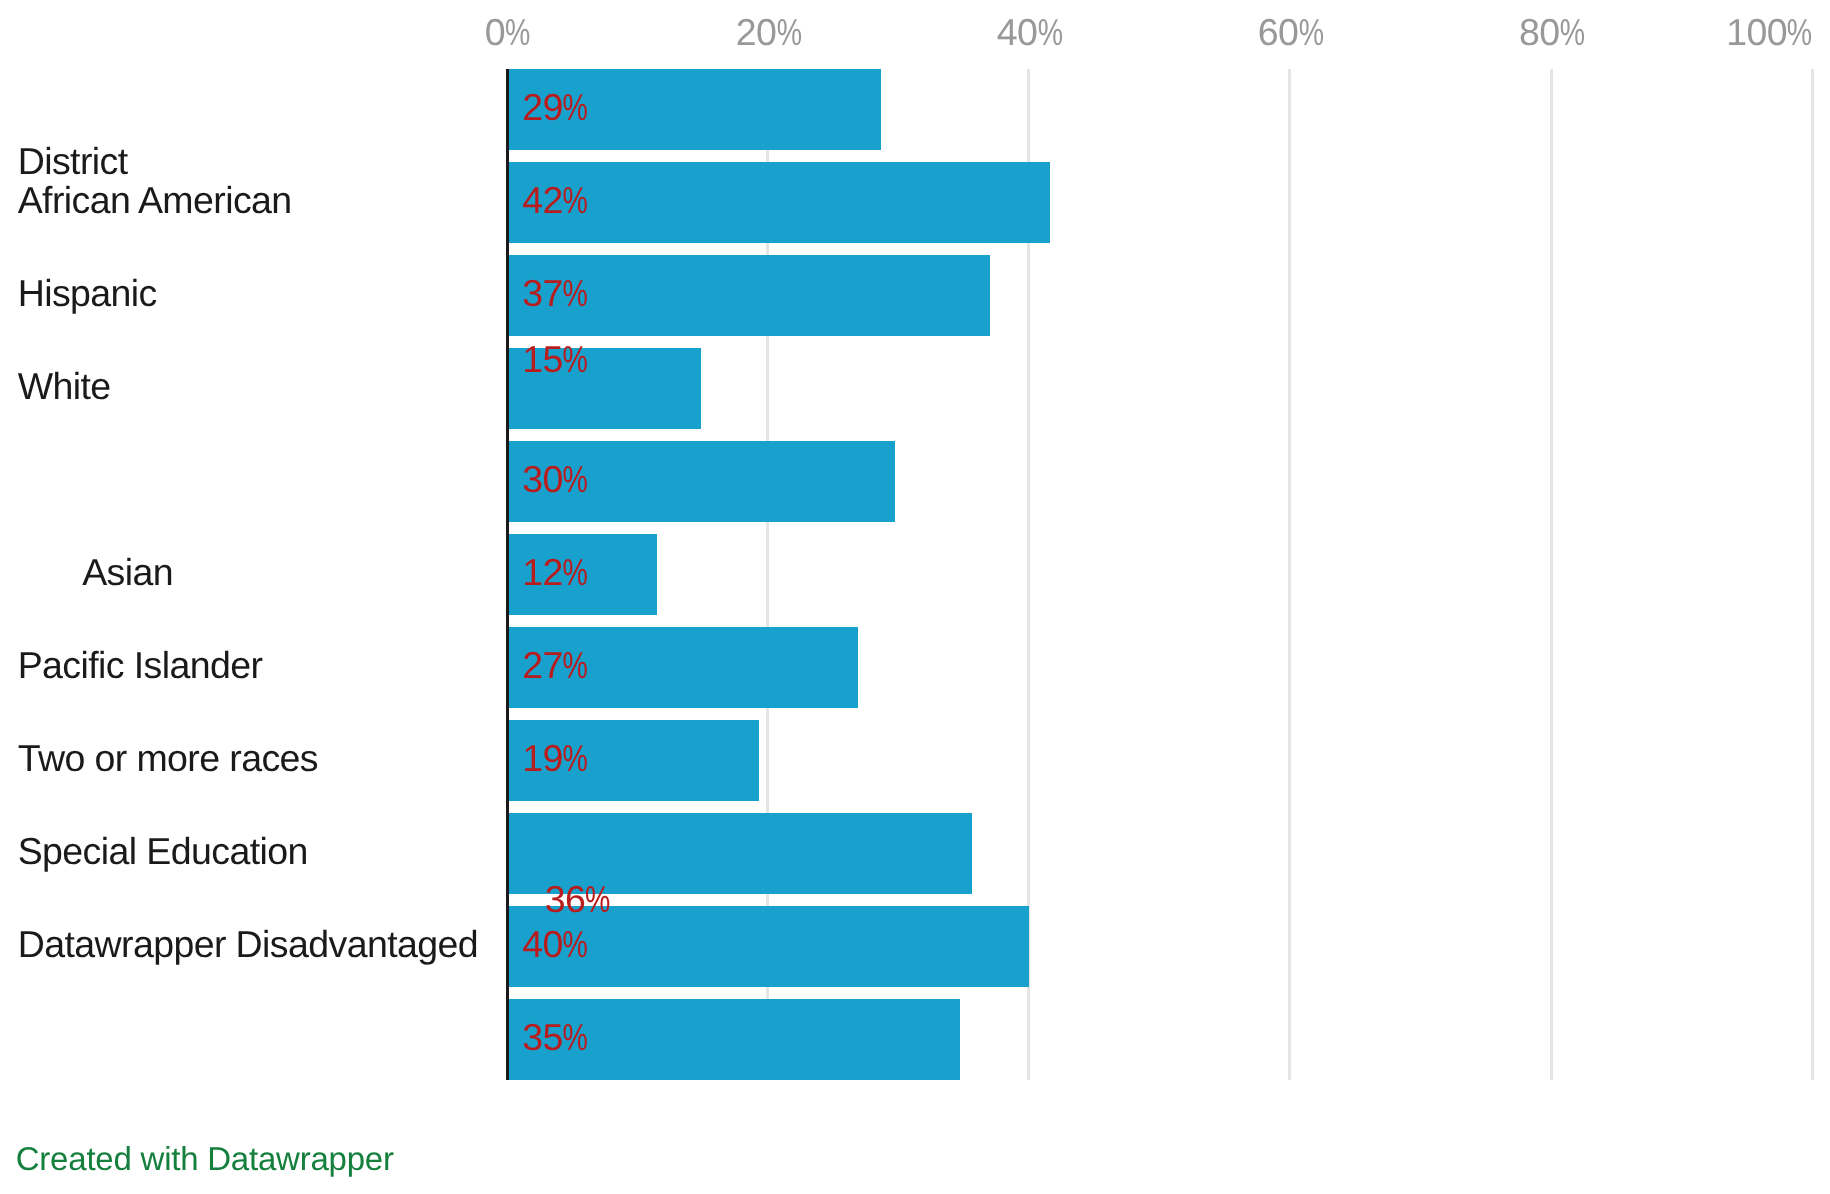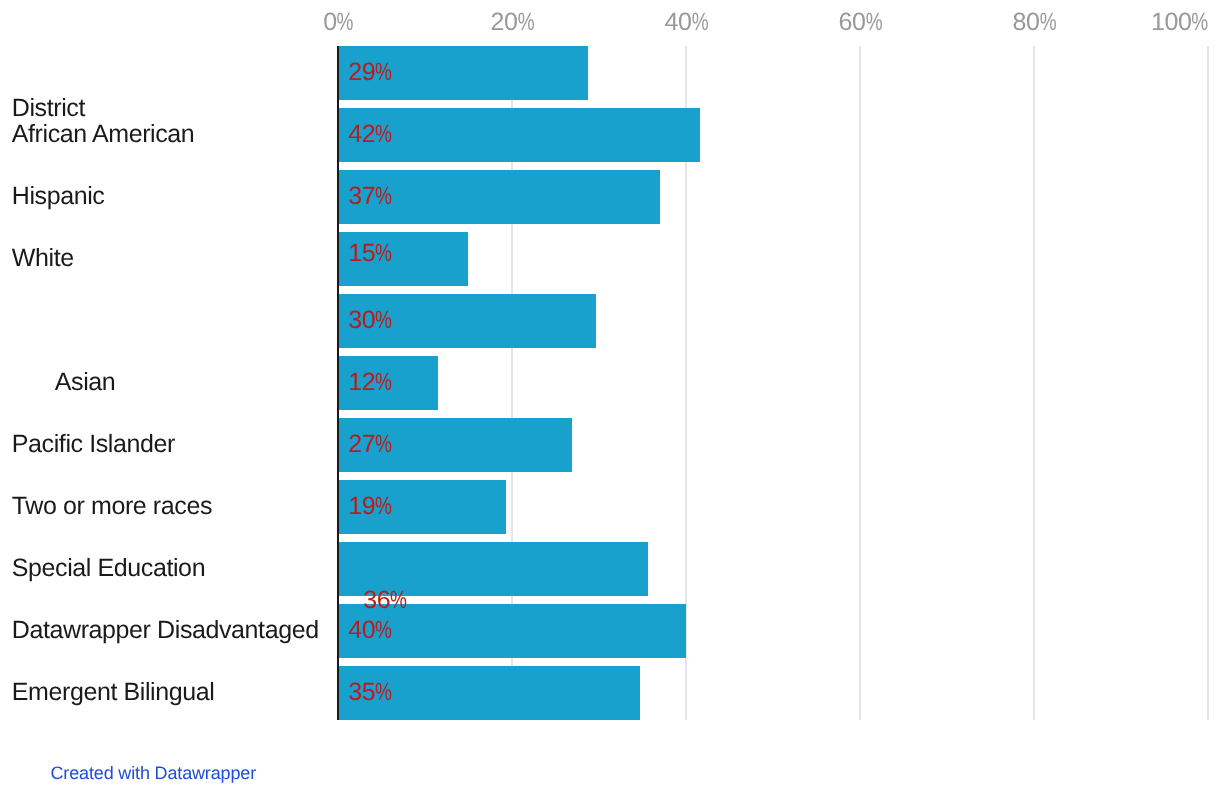--- a/index.html
+++ b/index.html
@@ -30,23 +30,23 @@
              white-space:nowrap;transform:translateZ(0);}
 
   .bar-value{position:absolute;left:348.2px;color:#b91c1c;
              font-size:25px;line-height:25px;letter-spacing:-0.4px;
              white-space:nowrap;transform:translateZ(0);}
 
   
   .pct{display:inline-block;transform:scaleX(0.76);transform-origin:left center;
        margin-right:-4.6px;}
 
-  .footer{position:absolute;left:10.5px;top:762px;color:#1d4ed8;
-          font-size:18px;line-height:22px;letter-spacing:-0.15px;
-          white-space:nowrap;transform:translateZ(0);margin-left:40px;}
+  .footer{position:absolute;left:10.5px;top:762px;color:#15803d;
+          font-size:22px;line-height:22px;letter-spacing:-0.15px;
+          white-space:nowrap;transform:translateZ(0);}
 </style>
 </head>
 <body>
 
 <div class="chart">
 
   <svg class="plot layer-plot" width="1220" height="796" shape-rendering="crispEdges">
     <g id="g-grid">
         <rect class="gridline" x="510.93199999999996" y="45.8" width="2" height="673.9"></rect>
         <rect class="gridline" x="684.9639999999999" y="45.8" width="2" height="673.9"></rect>
@@ -83,26 +83,25 @@
 
     <div class="cat-label" style="top: 60.05px; margin-top: 36px;">District</div>
     <div class="cat-label" style="top: 122.05px;">African American</div>
     <div class="cat-label" style="top: 184.05px;">Hispanic</div>
     <div class="cat-label" style="top: 246.05px;">White</div>
     <div class="cat-label" style="top: 370.05px; margin-left: 43px;">Asian</div>
     <div class="cat-label" style="top: 494.05px;">Two or more races</div>
     <div class="cat-label" style="top: 432.05px;">Pacific Islander</div>
     <div class="cat-label" style="top: 556.05px;">Special Education</div>
     <div class="cat-label" style="top: 618.05px;">Datawrapper Disadvantaged</div>
-    <div class="cat-label" style="top: 680.05px;">Emergent Bilingual</div>
 
     <div class="bar-value" style="top: 60.05px;">29<span class="pct">%</span></div>
     <div class="bar-value" style="top: 122.05px;">42<span class="pct">%</span></div>
     <div class="bar-value" style="top: 184.05px;">37<span class="pct">%</span></div>
-    <div class="bar-value" style="top: 241px; text-align: center;">15<span class="pct">%</span></div>
+    <div class="bar-value" style="top: 228px; text-align: center;">15<span class="pct">%</span></div>
     <div class="bar-value" style="top: 308.05px;">30<span class="pct">%</span></div>
     <div class="bar-value" style="top: 370.05px;">12<span class="pct">%</span></div>
     <div class="bar-value" style="top: 432.05px;">27<span class="pct">%</span></div>
     <div class="bar-value" style="top: 494.05px;">19<span class="pct">%</span></div>
     <div class="bar-value" style="top: 588px; margin-left: 15px;">36<span class="pct">%</span></div>
     <div class="bar-value" style="top: 618.05px;">40<span class="pct">%</span></div>
     <div class="bar-value" style="top: 680.05px;">35<span class="pct">%</span></div>
 
     <div class="footer">Created with Datawrapper</div>
 

